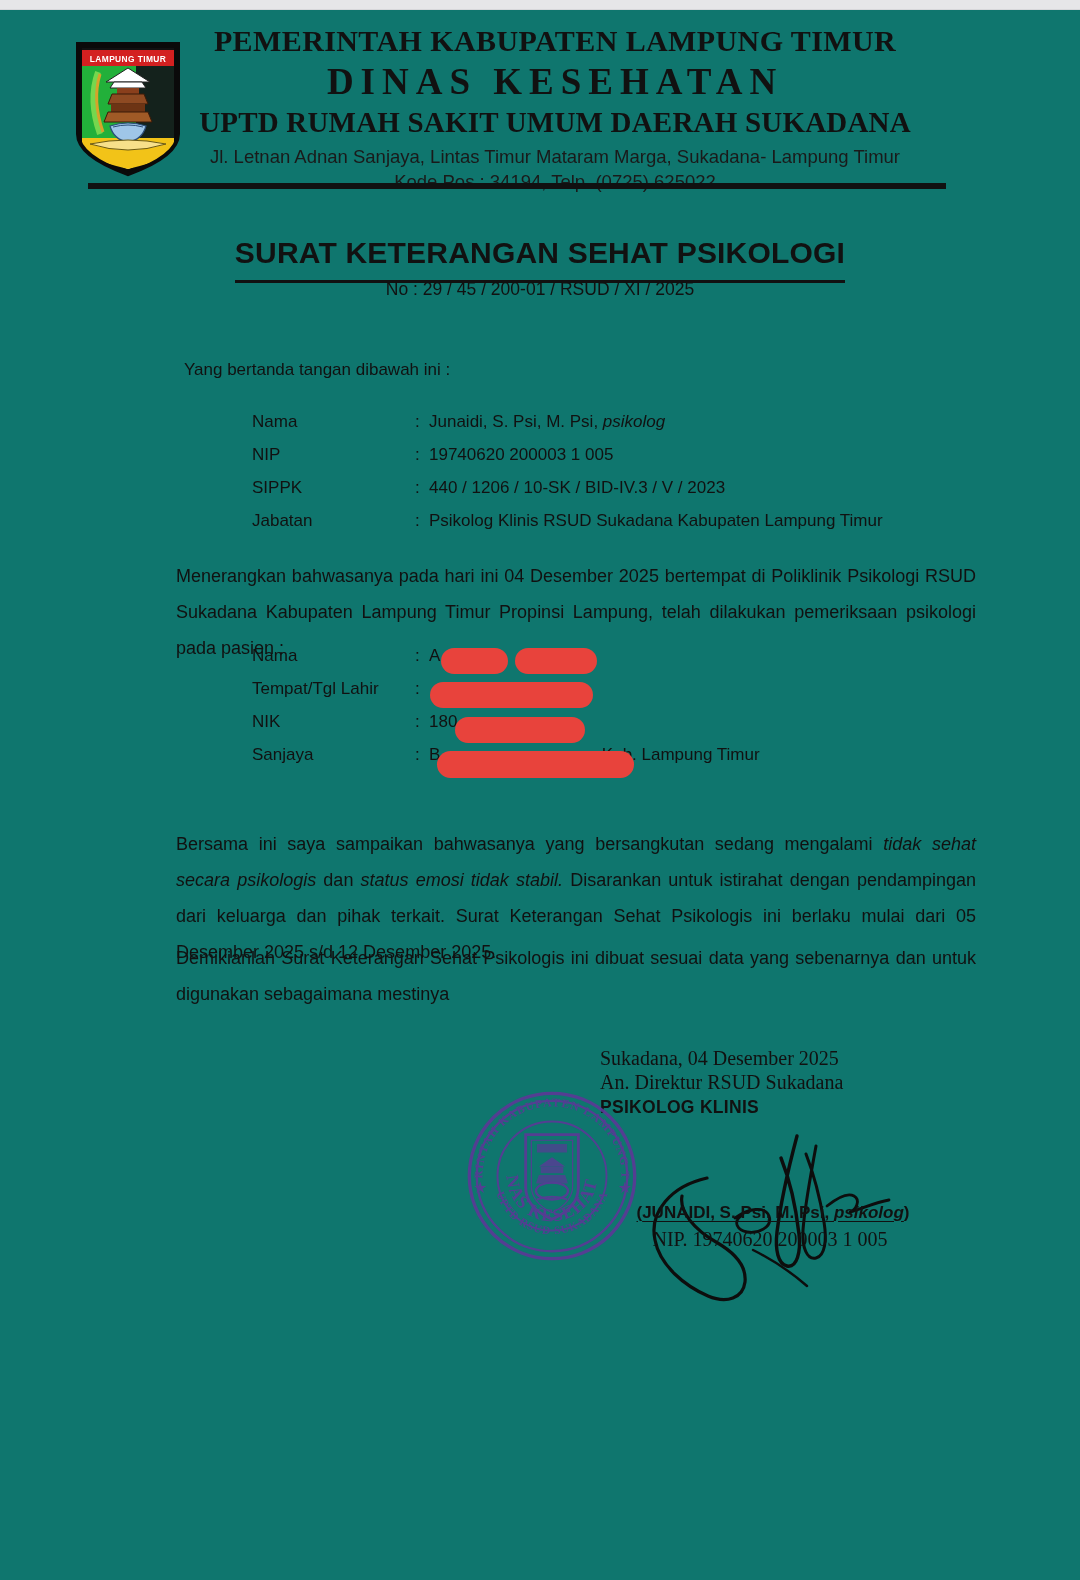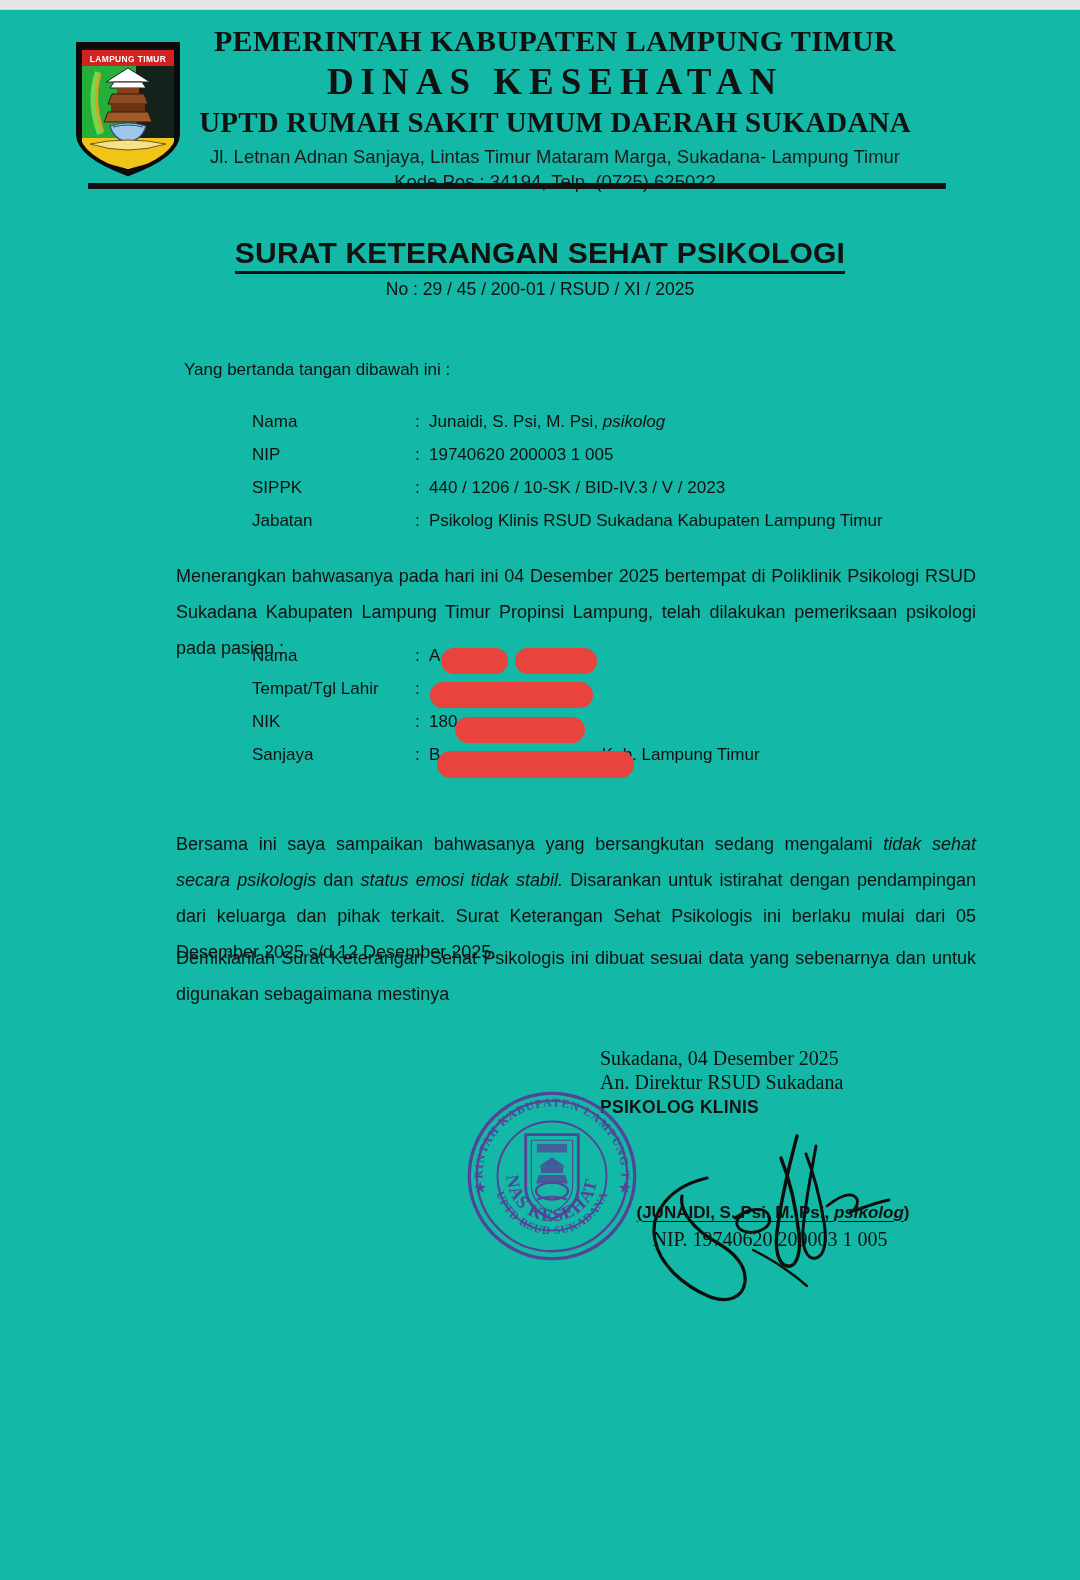--- a/index.html
+++ b/index.html
@@ -9,21 +9,21 @@
   }
   body {
     font-family: "Liberation Sans", sans-serif;
     -webkit-font-smoothing: antialiased;
   }
 
   #page {
     position: relative;
     width: 1080px;
     height: 1580px;
-    background: #14b8a6;
+    background: #0f766e;
     overflow: hidden;
   }
 
   
   .top-band {
     position: absolute;
     left: 0; top: 0;
     width: 1080px; height: 9px;
     background: #e6e6e8;
     border-bottom: 1px solid #d7d7da;
@@ -102,21 +102,21 @@
     left: 0; top: 236px;
     width: 1080px;
     text-align: center;
     font-size: 30px;
     font-weight: bold;
     color: #111;
     letter-spacing: 0.2px;
   }
   .doc-title span {
     border-bottom: 3px solid #111;
-    padding-bottom: 2px;
+    padding-bottom: 11px;
   }
   .doc-number {
     position: absolute;
     left: 0; top: 279px;
     width: 1080px;
     text-align: center;
     font-size: 17.5px;
     color: #111;
   }
 

